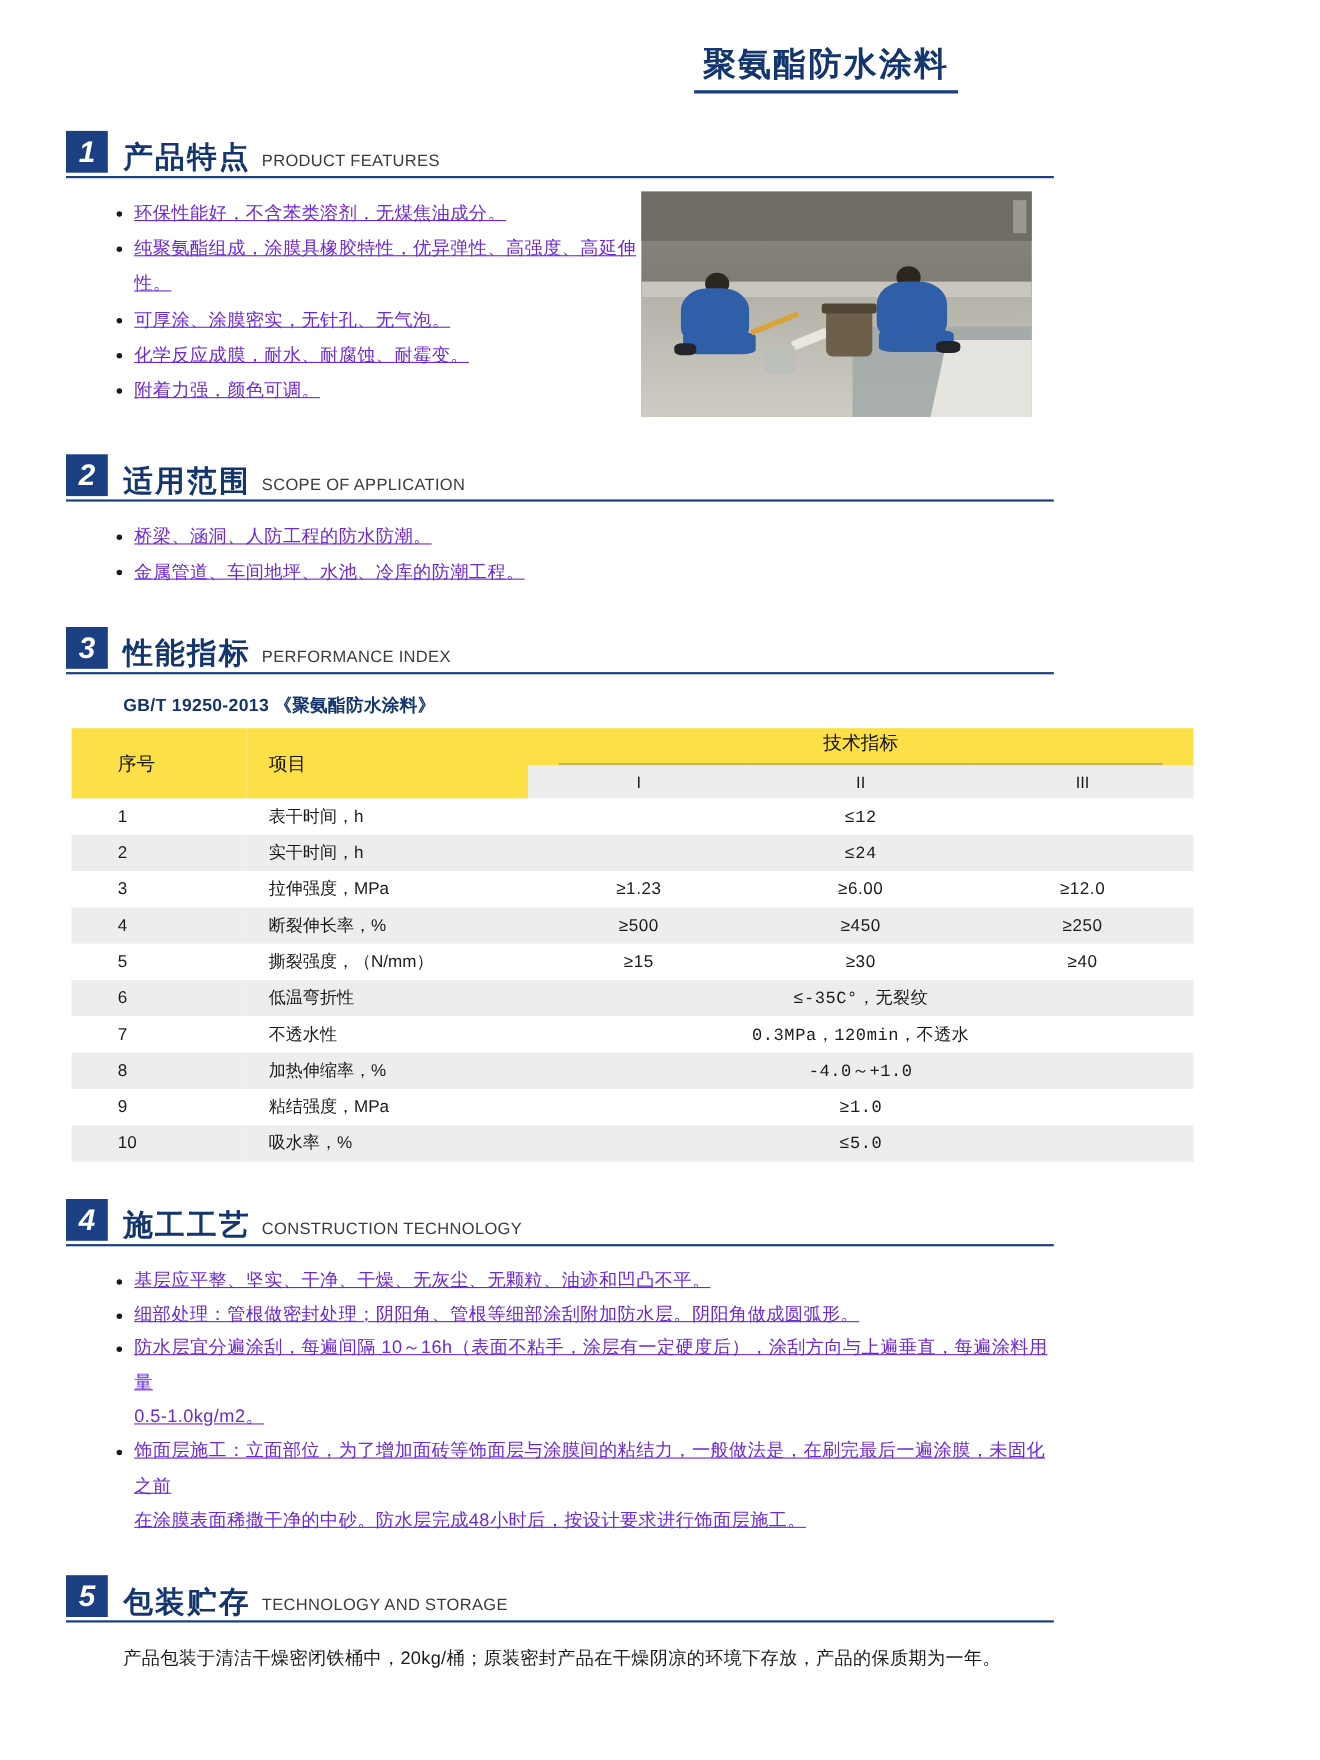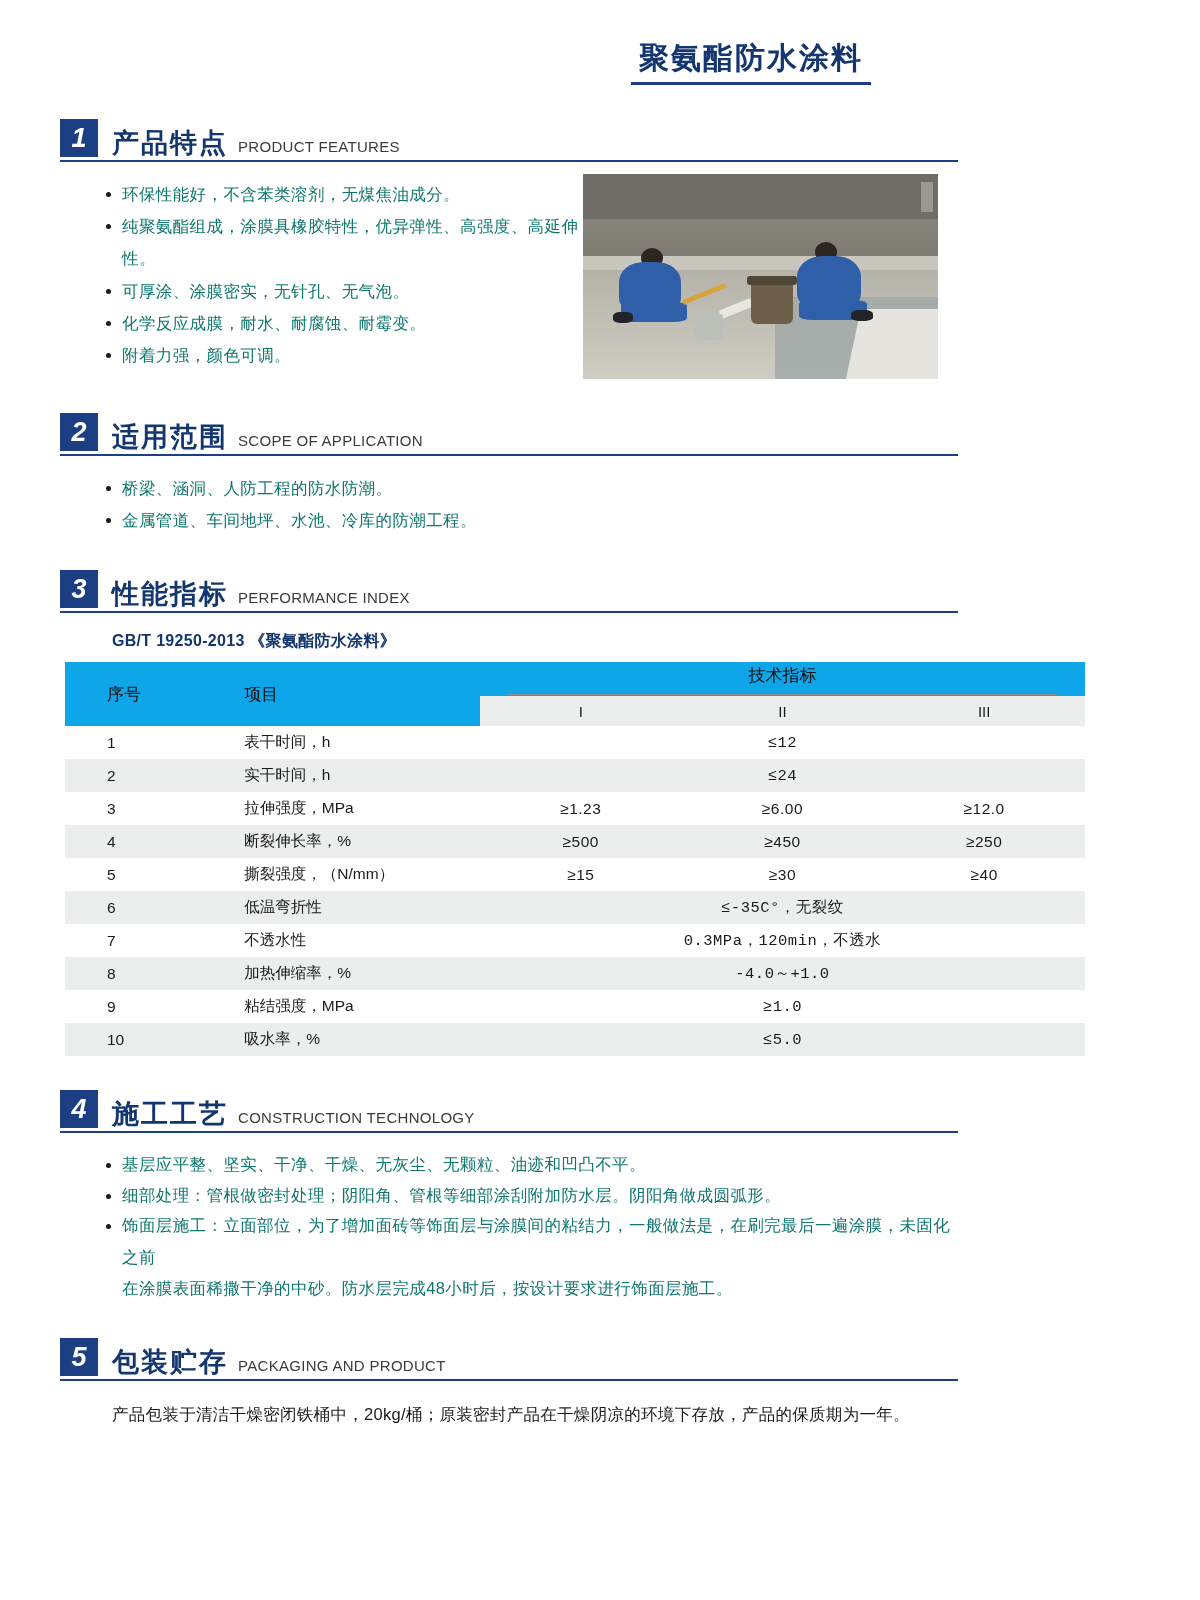--- a/index.html
+++ b/index.html
@@ -98,23 +98,24 @@
   
   ul.bullets {
     list-style: none;
     margin: 16px 0 0 0;
     padding: 0 0 0 46px;
   }
   ul.bullets li {
     position: relative;
     font-size: 16.5px;
     line-height: 1.95;
-    color: #0f766e;
+    color: #6d28d9;
     padding-left: 16px;
     letter-spacing: 0.4px;
+    text-decoration: underline;
   }
   ul.bullets li::before {
     content: "";
     position: absolute;
     left: 0;
     top: 14px;
     width: 5px;
     height: 5px;
     border-radius: 50%;
     background: #1a1a1a;
@@ -228,21 +229,21 @@
     border-collapse: collapse;
     width: 1020px;
     margin-left: 5px;
     font-size: 15.5px;
   }
   table.perf td, table.perf th {
     padding: 0;
     font-weight: normal;
   }
   .hdr-row td {
-    background: #0ea5e9;
+    background: #fde047;
     height: 34px;
   }
   .hdr-row2 td {
     background: #eceded;
     height: 30px;
   }
   .c-no    { width: 120px; padding-left: 42px !important; }
   .c-item  { width: 240px; padding-left: 20px !important; }
   .c-i, .c-ii, .c-iii { width: 206px; text-align: center; }
   .hdr-tech {
@@ -436,25 +437,29 @@
 
   <div class="section-head">
     <div class="sec-num">4</div>
     <div class="sec-cn">施工工艺</div>
     <div class="sec-en">CONSTRUCTION TECHNOLOGY</div>
   </div>
   <ul class="bullets tight">
     <li>基层应平整、坚实、干净、干燥、无灰尘、无颗粒、油迹和凹凸不平。</li>
     <li>细部处理：管根做密封处理；阴阳角、管根等细部涂刮附加防水层。阴阳角做成圆弧形。</li>
     <li>
+      <span class="sub-line">防水层宜分遍涂刮，每遍间隔 10～16h（表面不粘手，涂层有一定硬度后），涂刮方向与上遍垂直，每遍涂料用量</span>
+      <span class="sub-line">0.5-1.0kg/m2。</span>
+    </li>
+    <li>
       <span class="sub-line">饰面层施工：立面部位，为了增加面砖等饰面层与涂膜间的粘结力，一般做法是，在刷完最后一遍涂膜，未固化之前</span>
       <span class="sub-line">在涂膜表面稀撒干净的中砂。防水层完成48小时后，按设计要求进行饰面层施工。</span>
     </li>
   </ul>
 
   <div class="section-head">
     <div class="sec-num">5</div>
     <div class="sec-cn">包装贮存</div>
-    <div class="sec-en">PACKAGING AND PRODUCT</div>
+    <div class="sec-en">TECHNOLOGY AND STORAGE</div>
   </div>
   <div class="plain-para">产品包装于清洁干燥密闭铁桶中，20kg/桶；原装密封产品在干燥阴凉的环境下存放，产品的保质期为一年。</div>
 
 </div>
 
 </body></html>

